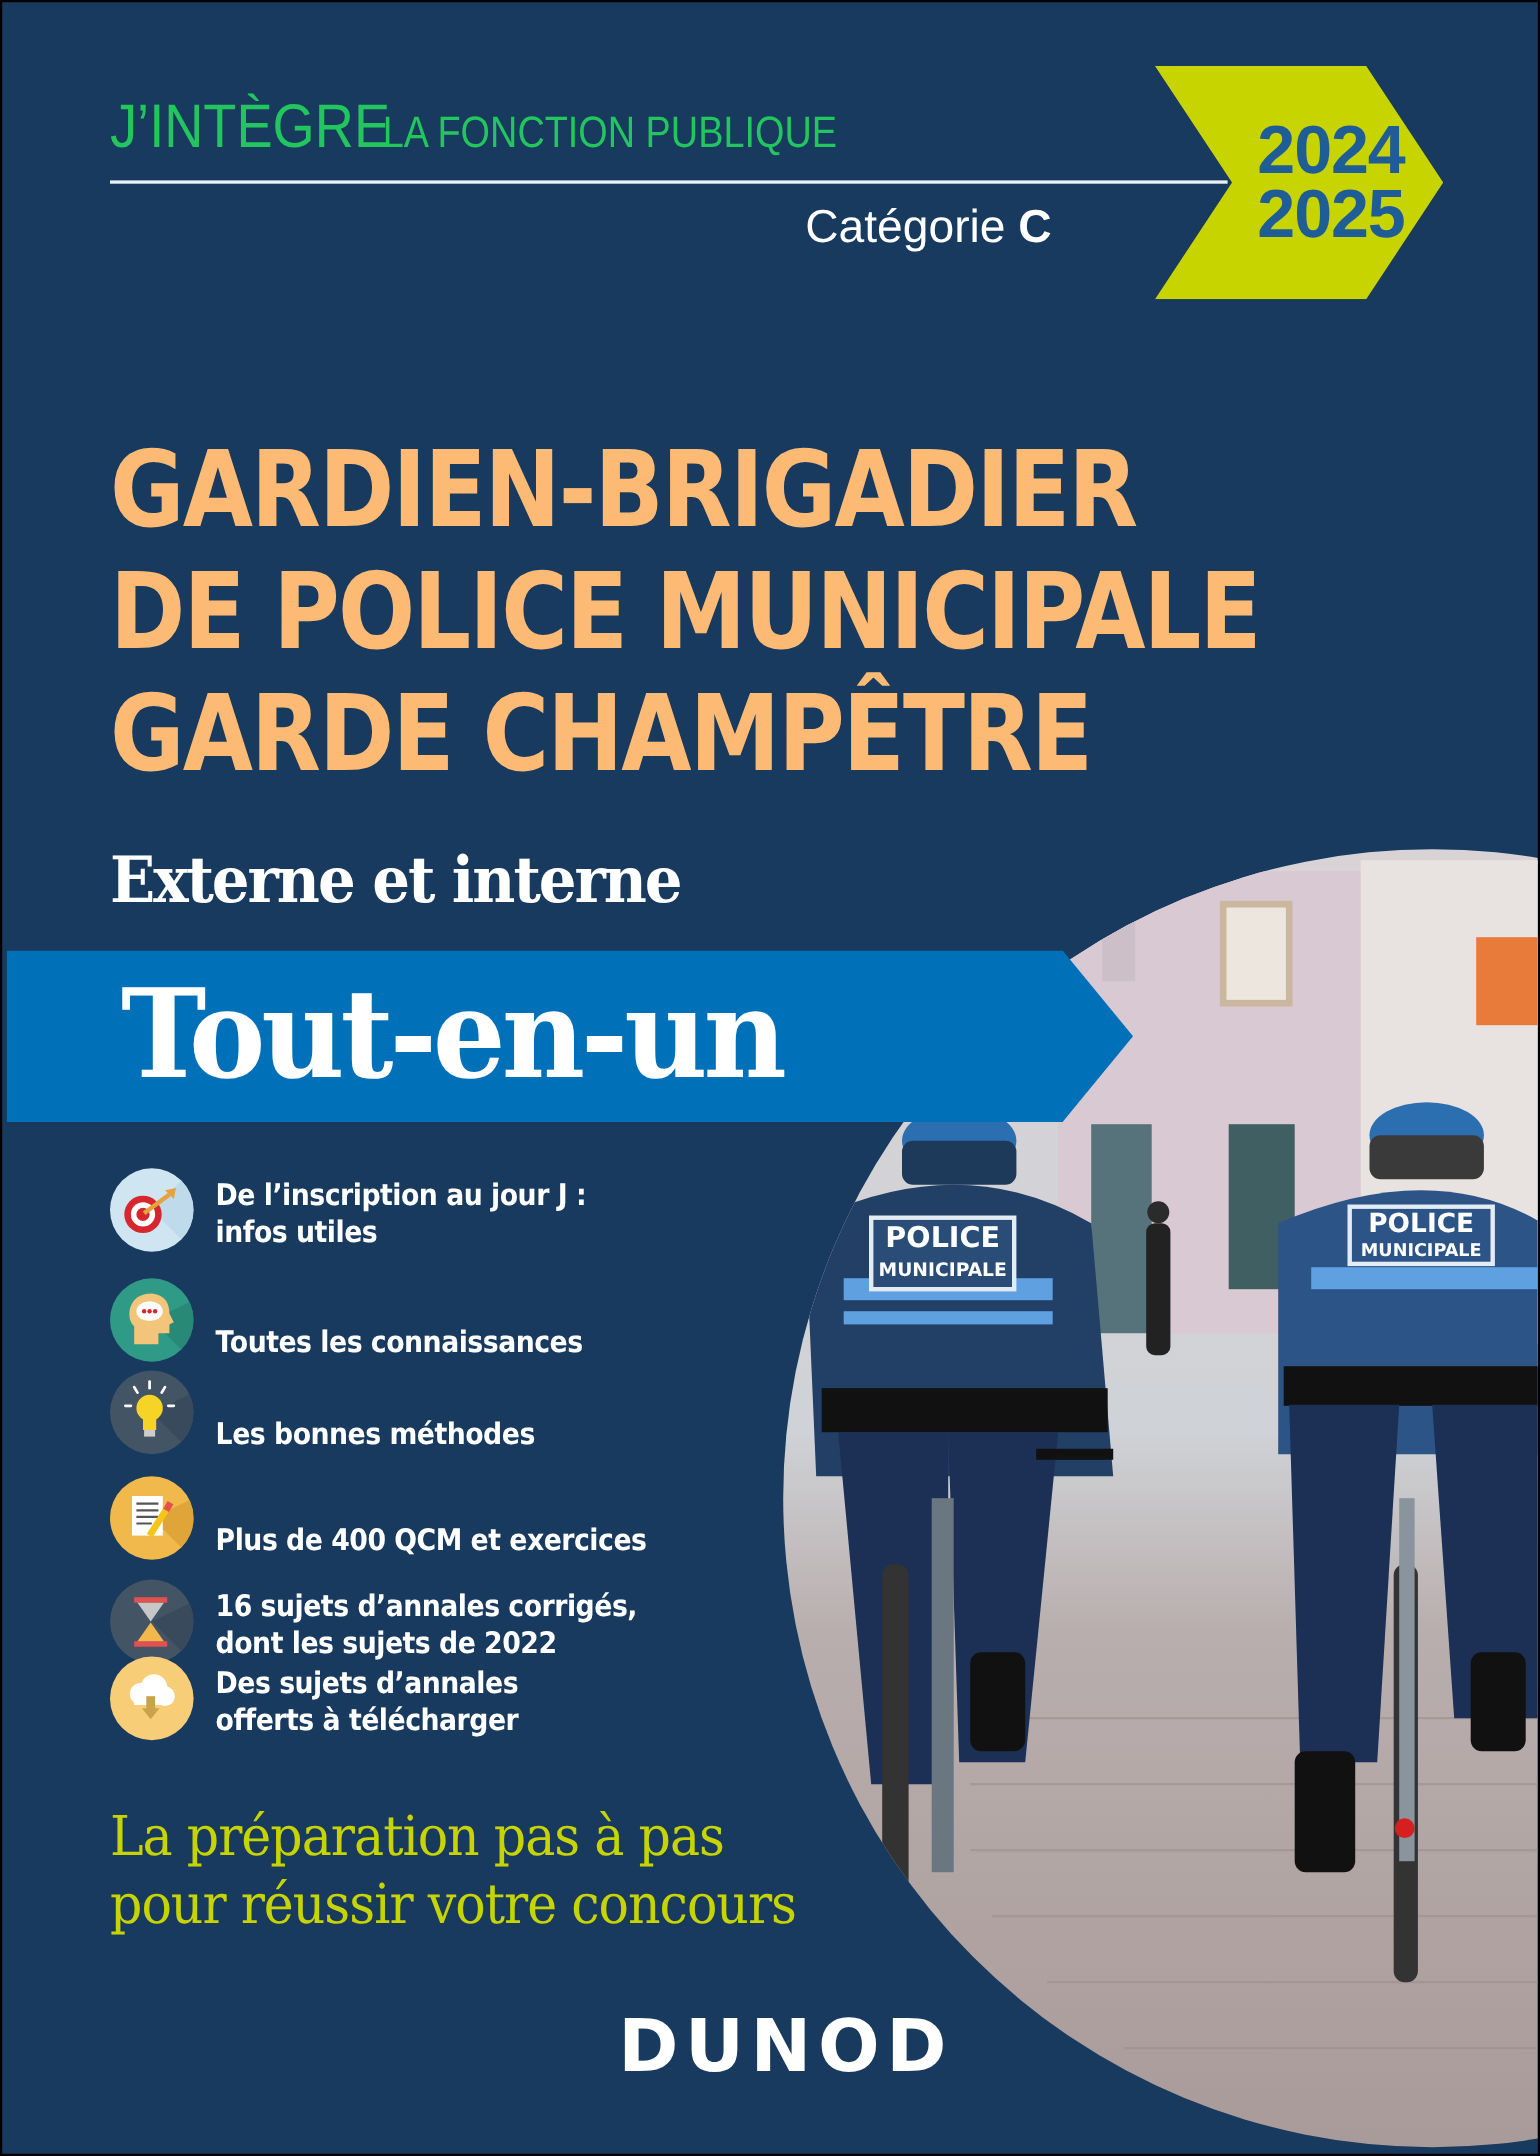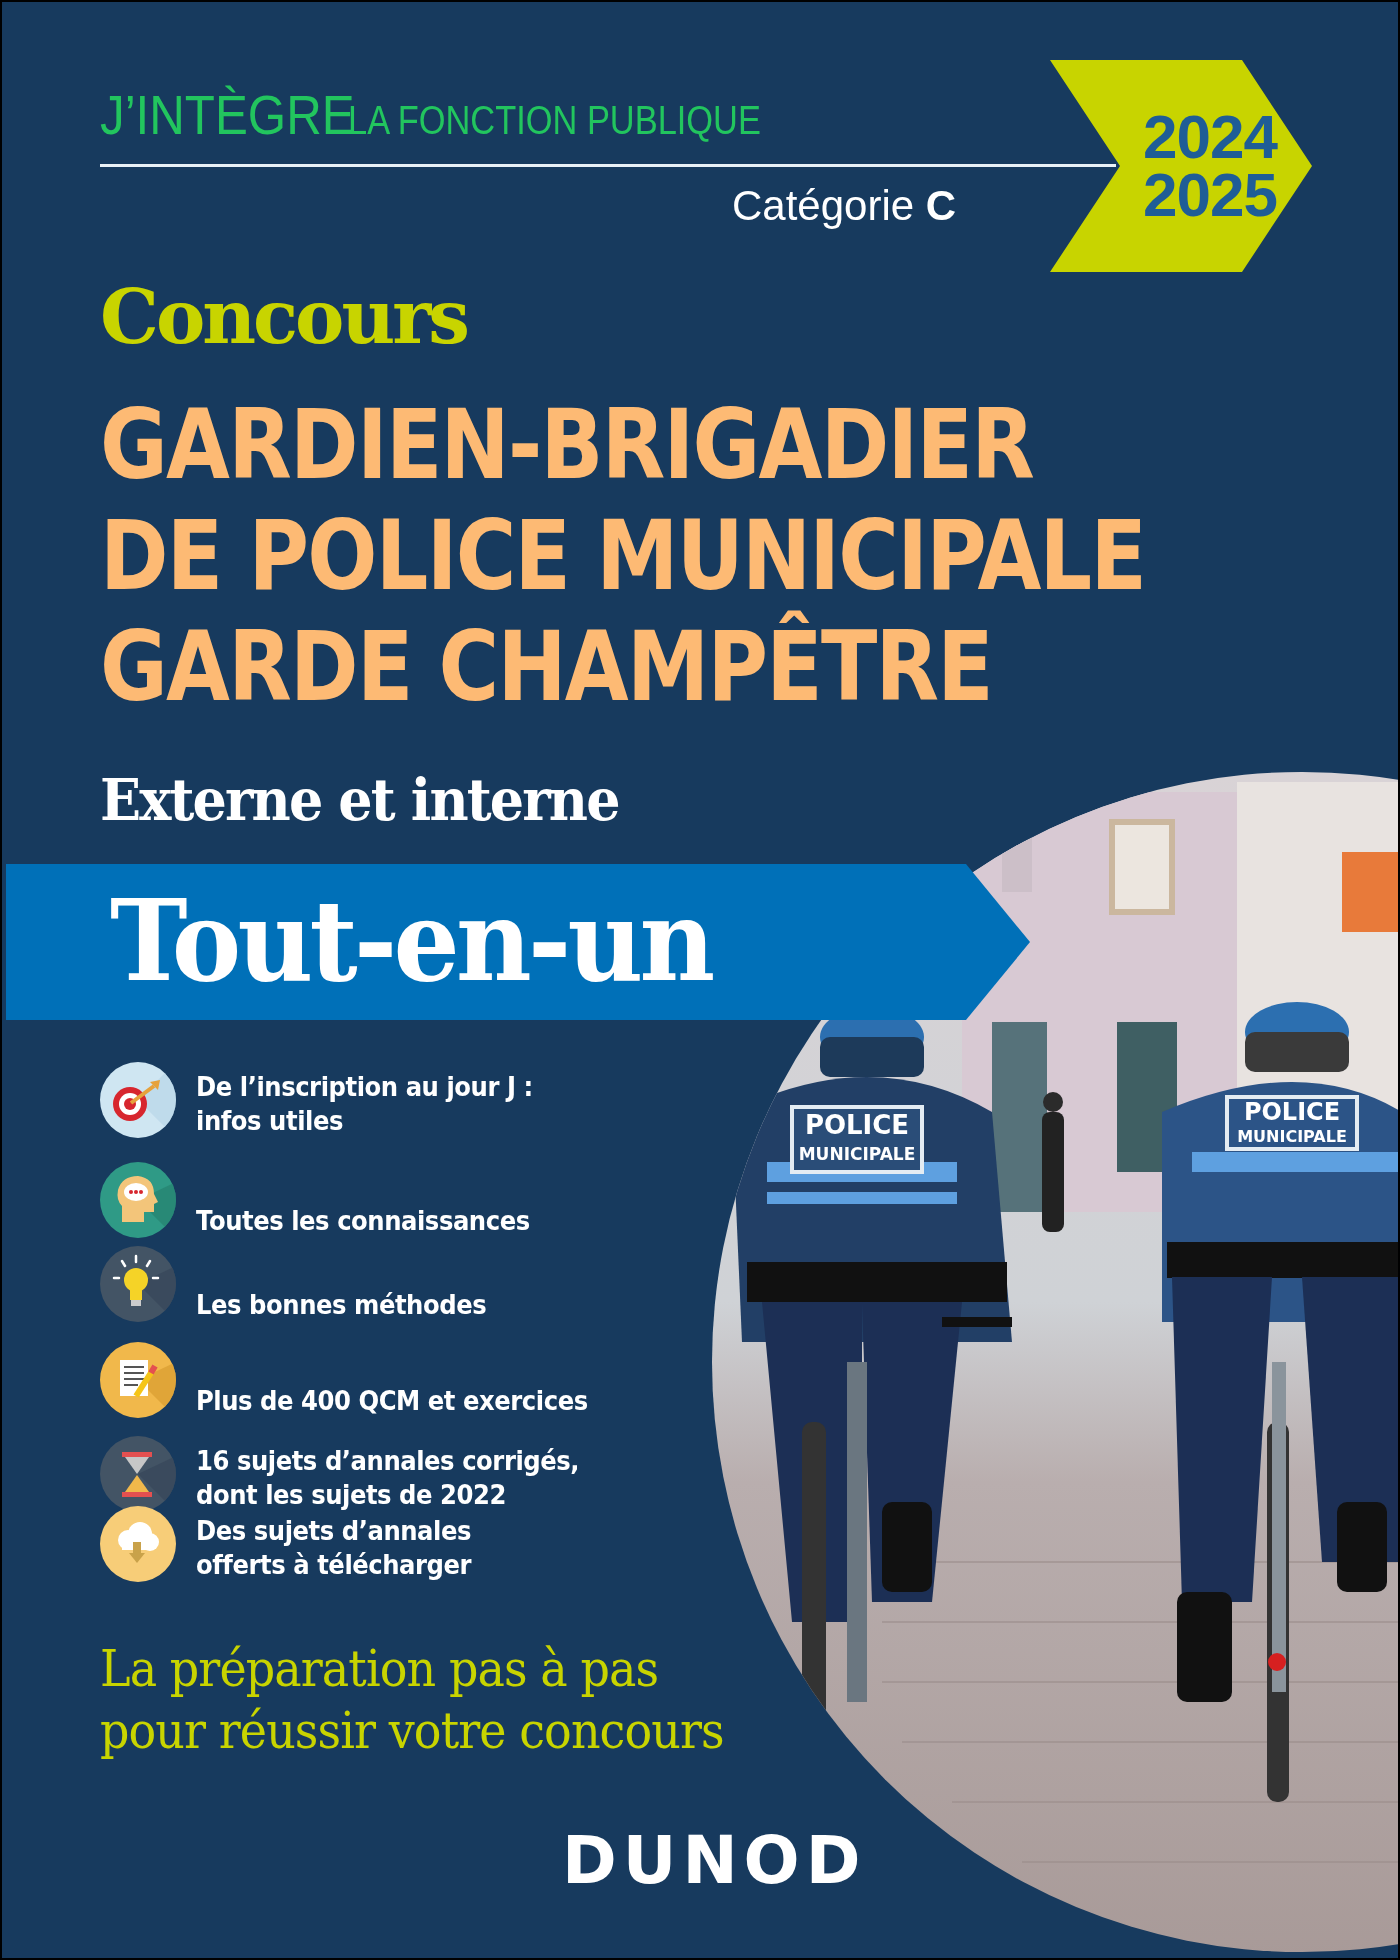--- a/index.html
+++ b/index.html
@@ -162,21 +162,20 @@
   </div>
 
   <svg class="chevron-year" viewBox="0 0 262 212" width="262" height="212">
     <polygon points="0,0 192,0 262,106 192,212 0,212 70,106" fill="#c8d400"></polygon>
   </svg>
   <div class="year-text">
     <div>2024</div>
     <div>2025</div>
   </div>
 
-  <div class="concours">Concours</div>
   <div class="title">
     <div>GARDIEN-BRIGADIER</div>
     <div>DE POLICE MUNICIPALE</div>
     <div>GARDE CHAMPÊTRE</div>
   </div>
   <div class="subtitle">Externe et interne</div>
 
   <svg class="banner" viewBox="0 0 1024 156" width="1024" height="156">
     <polygon points="0,0 960,0 1024,78 960,156 0,156" fill="#0070b8"></polygon>
   </svg>

